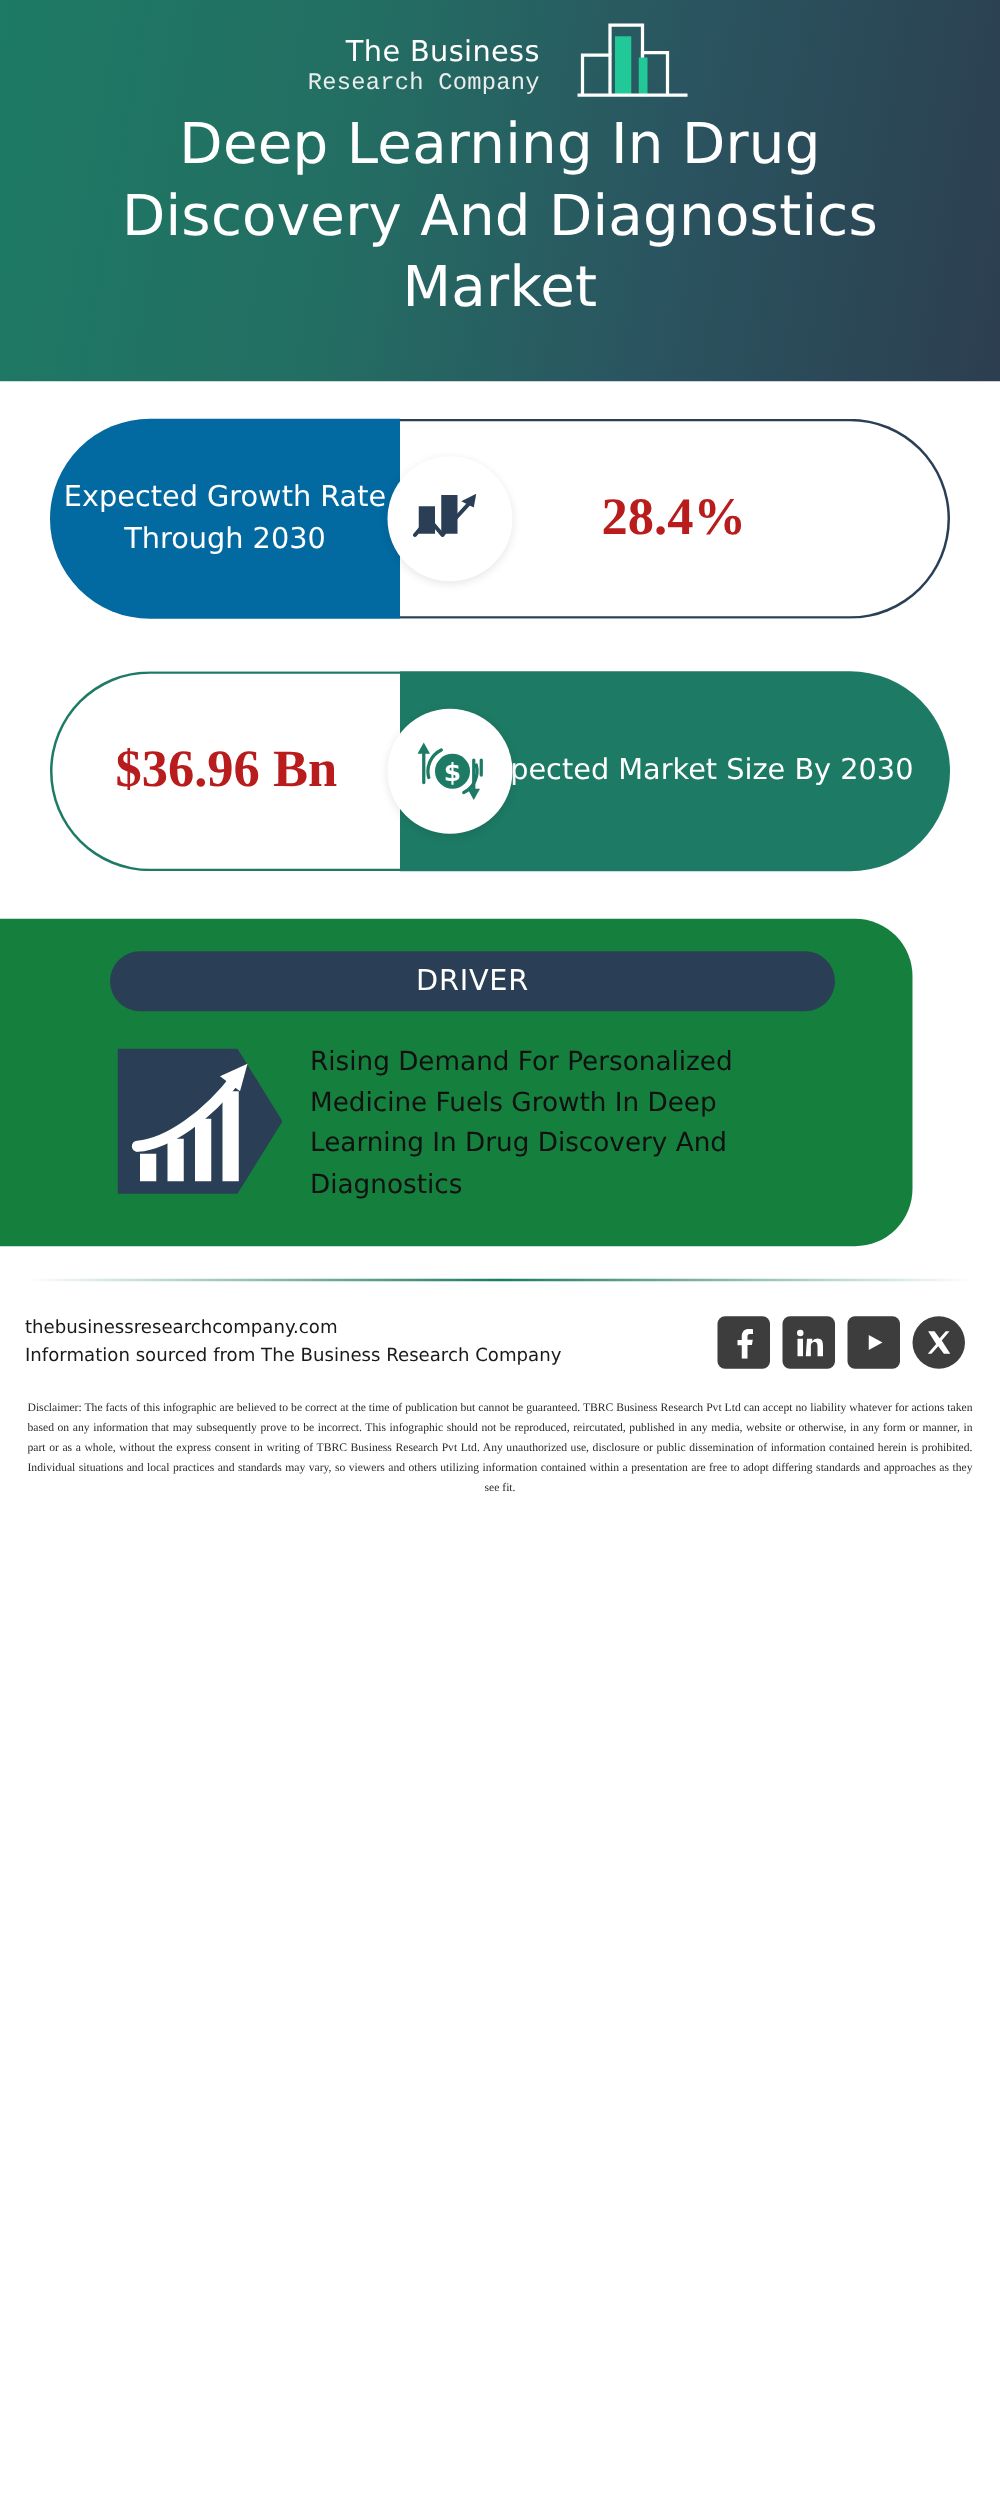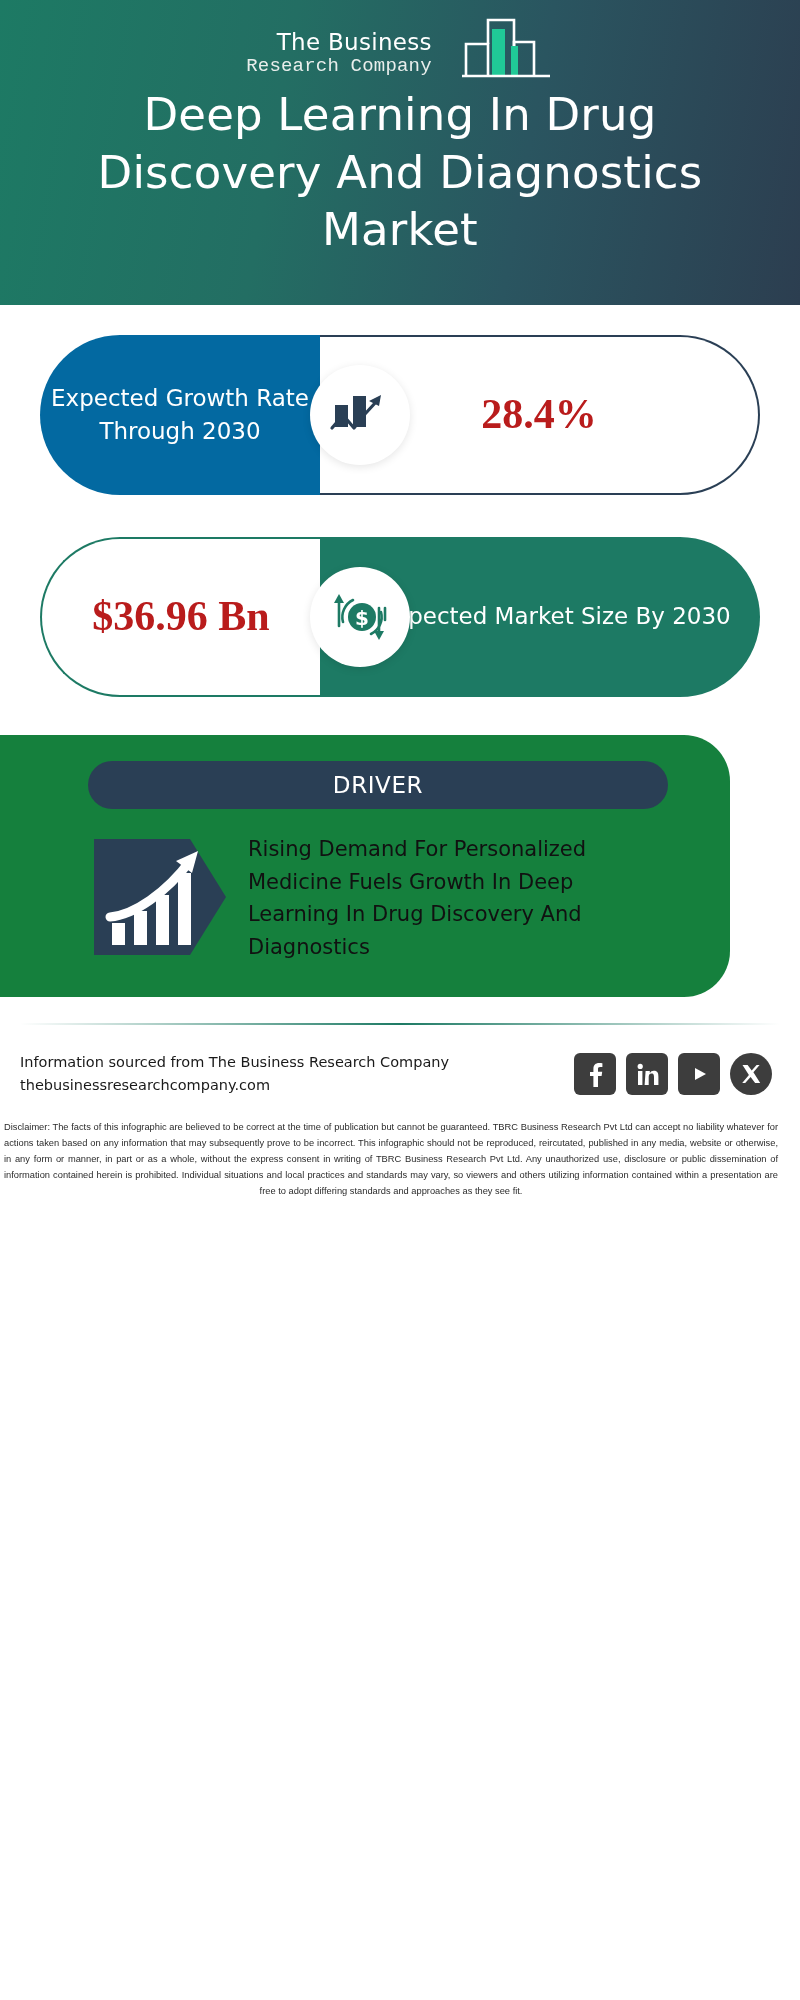--- a/index.html
+++ b/index.html
@@ -114,23 +114,23 @@
   .footer { display:flex; align-items:center; justify-content:space-between;
             padding: 26px 28px 0 20px; }
   .source-text { font-size: 14.5px; line-height: 1.6; color:#1a1a1a;
                  font-family: "DejaVu Sans", sans-serif; }
   .socials { display:flex; gap: 10px; align-items:center; }
   .social { width: 42px; height: 42px; background:#3d3d3d; border-radius: 6px;
             display:flex; align-items:center; justify-content:center; }
   .social.round { border-radius: 50%; }
 
   .disclaimer {
-    margin: 22px 22px 0 4px; font-size: 9.3px; line-height: 1.72;
+    margin: 22px 22px 0 22px; font-size: 9.3px; line-height: 1.72;
     color:#2b2b2b; text-align: justify; text-align-last:center;
-    font-family: Liberation Sans, sans-serif;
+    font-family: Liberation Serif, serif;
   }
 </style>
 </head>
 <body>
 
 <div class="page">
 
   <div class="header">
 
     <div class="logo">
@@ -207,22 +207,22 @@
       </svg>
       <div class="panel-text">Rising Demand For Personalized Medicine Fuels Growth In Deep Learning In Drug Discovery And Diagnostics</div>
     </div>
   </div>
 
 
   <div class="divider"></div>
 
   <div class="footer">
     <div class="source-text">
+      <div>thebusinessresearchcompany.com</div>
       <div>Information sourced from The Business Research Company</div>
-      <div>thebusinessresearchcompany.com</div>
     </div>
 
     <div class="socials">
       <div class="social">
         <svg width="24" height="26" viewBox="0 0 24 26">
             <path d="M15 26V15h3.6l.6-4.2H15V8.1c0-1.2.35-2 2.05-2H19.4V2.3C19 2.25 17.6 2.1 16 2.1c-3.35 0-5.6 2.05-5.6 5.8v3H7v4.2h3.4V26z" fill="#fff"></path>
           </svg>
       </div>
       <div class="social">
         <svg width="24" height="26" viewBox="0 0 24 26">

